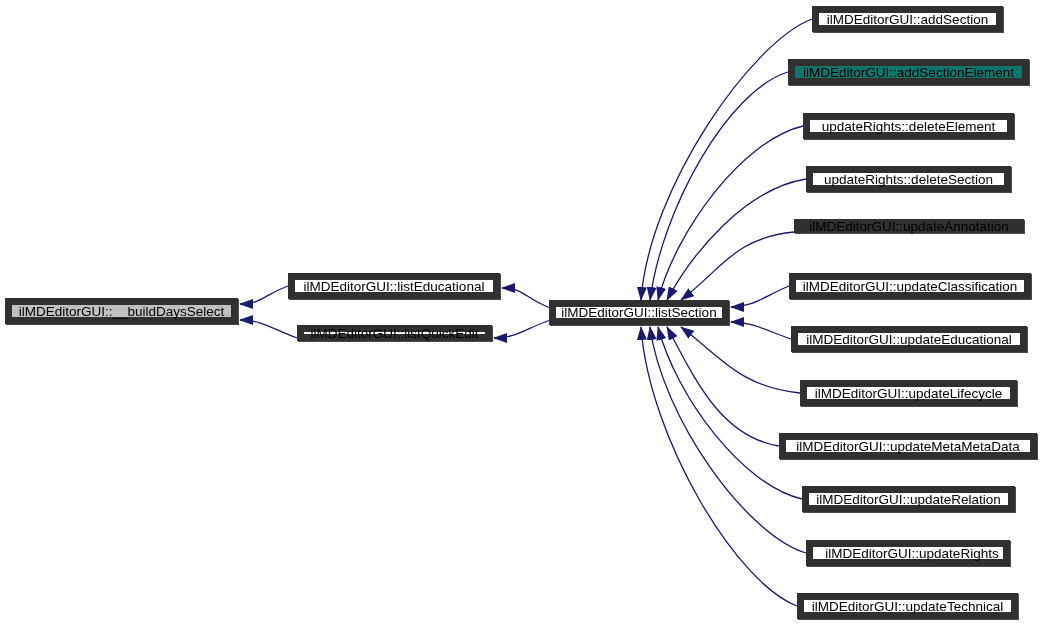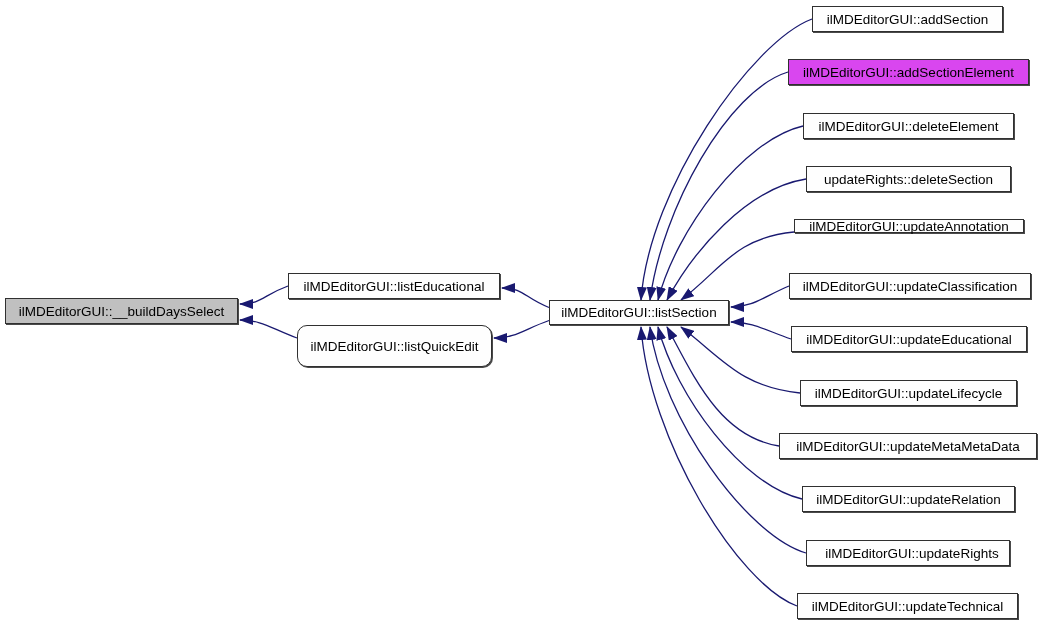--- a/index.html
+++ b/index.html
@@ -22,21 +22,21 @@
     width: 1043px;
     height: 627px;
   }
   #edge-layer path.edge {
     fill: none;
     stroke-width: 1.3px;
   }
   .node {
     position: absolute;
     box-sizing: border-box;
-    border: 1px solid #4d7c0f;
+    border: 7px solid #4d7c0f;
     background: #fefefe;
     box-shadow: 1px 1px 0 #4a4a4a;
     display: flex;
     align-items: center;
     justify-content: center;
     font-size: 13.5px;
     color: #000000;
     white-space: nowrap;
     cursor: pointer;
   }
@@ -74,34 +74,34 @@
         <path class="edge" d="M797,606 C737,583.68 649,438.6 641,327" stroke="#191970" marker-end="url(#arrowhead)"></path>
       </g>
   </svg>
   <div id="nodes">
       <div class="node focus" style="left: 5px; top: 298px; width: 233px; height: 26px; border-color: rgb(48, 48, 48); background: rgb(192, 192, 192); color: rgb(0, 0, 0);">
     <span class="node-label">ilMDEditorGUI::__buildDaysSelect</span>
   </div>
       <div class="node" style="left: 288px; top: 273px; width: 212px; height: 26px; border-color: rgb(48, 48, 48); background: rgb(254, 254, 254); color: rgb(0, 0, 0);">
     <span class="node-label">ilMDEditorGUI::listEducational</span>
   </div>
-      <div class="node" style="left: 297px; top: 325px; width: 195px; height: 42px; border-color: rgb(48, 48, 48); background: rgb(254, 254, 254); color: rgb(0, 0, 0); border-radius: 10px;">
+      <div class="node" style="left: 297px; top: 325px; width: 195px; height: 16px; border-color: rgb(48, 48, 48); background: rgb(254, 254, 254); color: rgb(0, 0, 0);">
     <span class="node-label">ilMDEditorGUI::listQuickEdit</span>
   </div>
       <div class="node" style="left: 549px; top: 300px; width: 180px; height: 25px; border-color: rgb(48, 48, 48); background: rgb(254, 254, 254); color: rgb(0, 0, 0);">
     <span class="node-label">ilMDEditorGUI::listSection</span>
   </div>
       <div class="node" style="left: 812px; top: 6px; width: 191px; height: 26px; border-color: rgb(48, 48, 48); background: rgb(254, 254, 254); color: rgb(0, 0, 0);">
     <span class="node-label">ilMDEditorGUI::addSection</span>
   </div>
-      <div class="node" style="left: 788px; top: 59px; width: 241px; height: 26px; border-color: rgb(48, 48, 48); background: #d946ef; color: rgb(0, 0, 0);">
+      <div class="node" style="left: 788px; top: 59px; width: 241px; height: 26px; border-color: rgb(48, 48, 48); background: #0f766e; color: rgb(0, 0, 0);">
     <span class="node-label">ilMDEditorGUI::addSectionElement</span>
   </div>
       <div class="node" style="left: 803px; top: 113px; width: 211px; height: 26px; border-color: rgb(48, 48, 48); background: rgb(254, 254, 254); color: rgb(0, 0, 0);">
-    <span class="node-label">ilMDEditorGUI::deleteElement</span>
+    <span class="node-label">updateRights::deleteElement</span>
   </div>
       <div class="node" style="left: 806px; top: 166px; width: 205px; height: 26px; border-color: rgb(48, 48, 48); background: rgb(254, 254, 254); color: rgb(0, 0, 0);">
     <span class="node-label">updateRights::deleteSection</span>
   </div>
       <div class="node" style="left: 794px; top: 219px; width: 230px; height: 14px; border-color: rgb(48, 48, 48); background: rgb(254, 254, 254); color: rgb(0, 0, 0);">
     <span class="node-label">ilMDEditorGUI::updateAnnotation</span>
   </div>
       <div class="node" style="left: 789px; top: 273px; width: 242px; height: 26px; border-color: rgb(48, 48, 48); background: rgb(254, 254, 254); color: rgb(0, 0, 0);">
     <span class="node-label">ilMDEditorGUI::updateClassification</span>
   </div>

